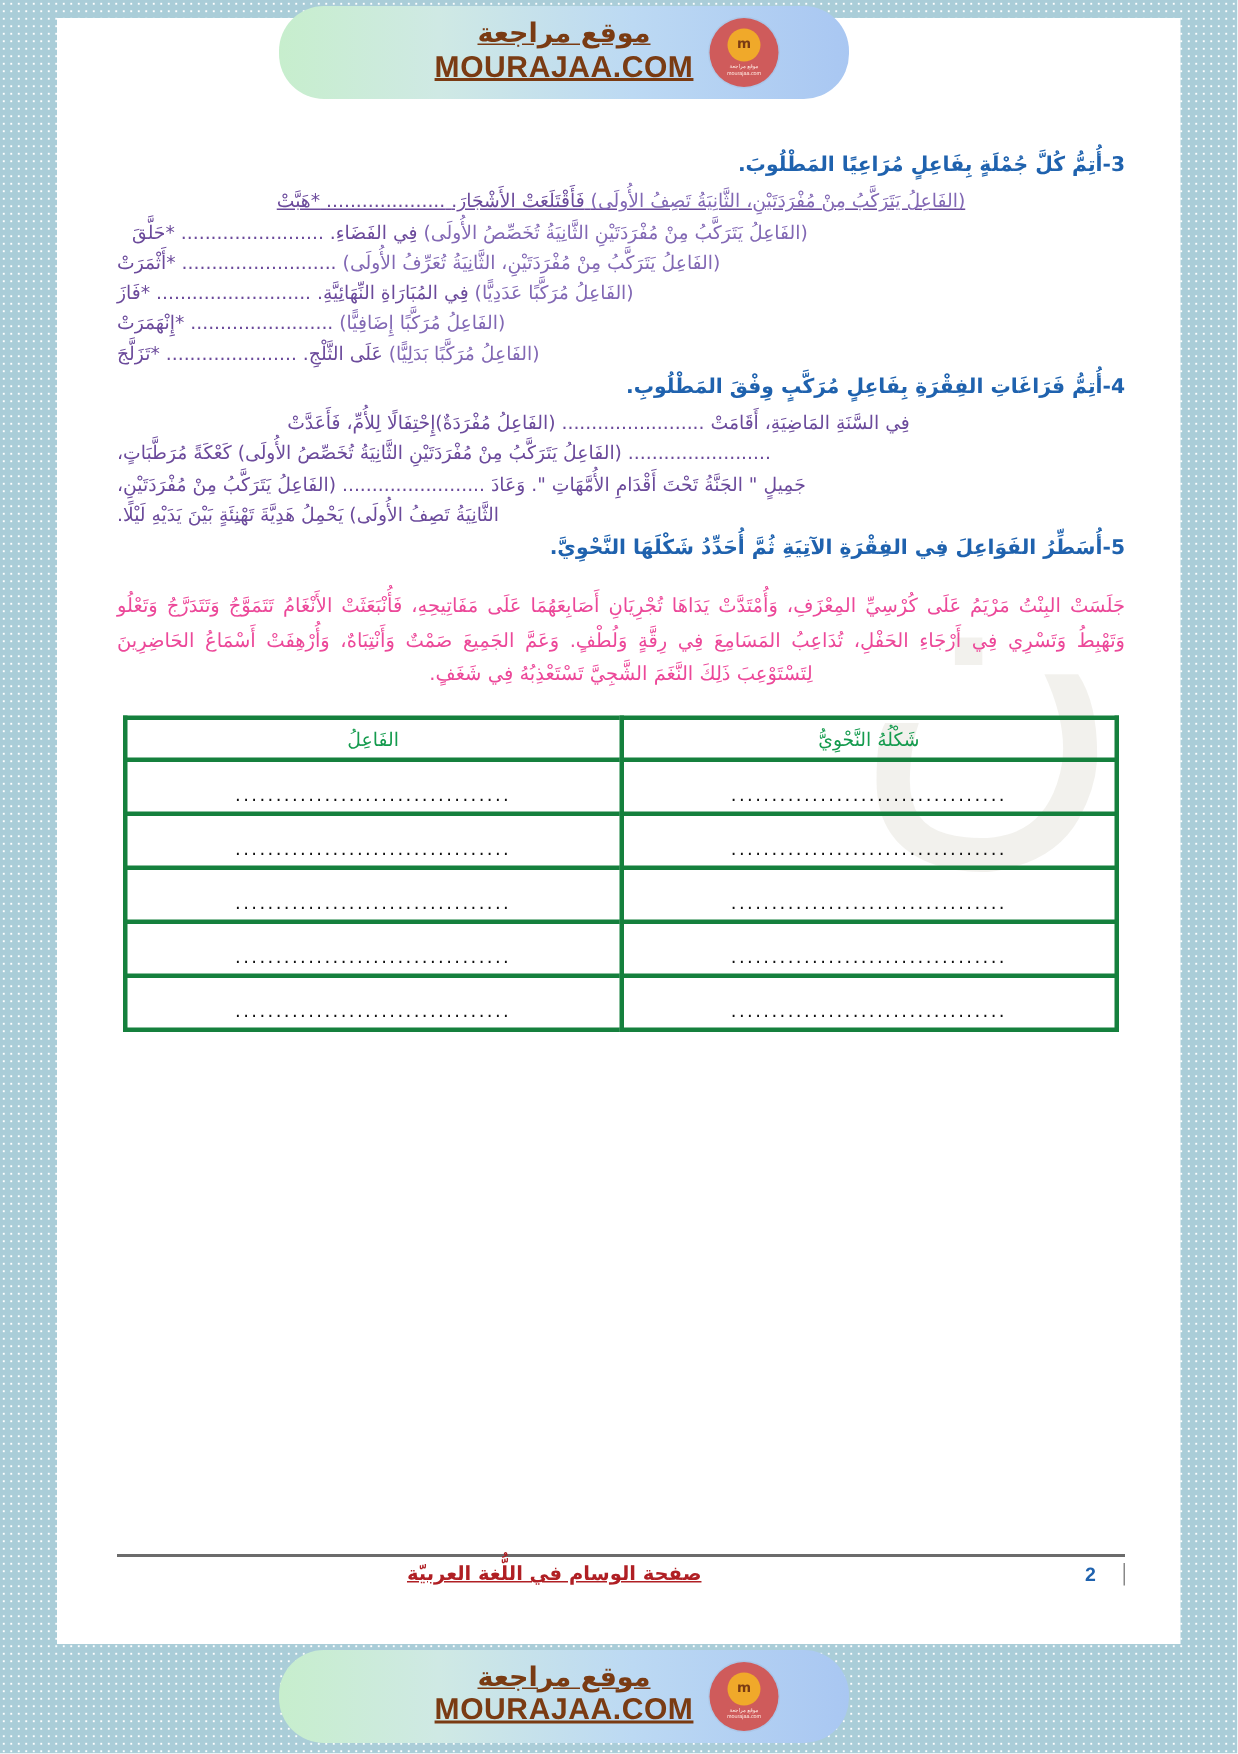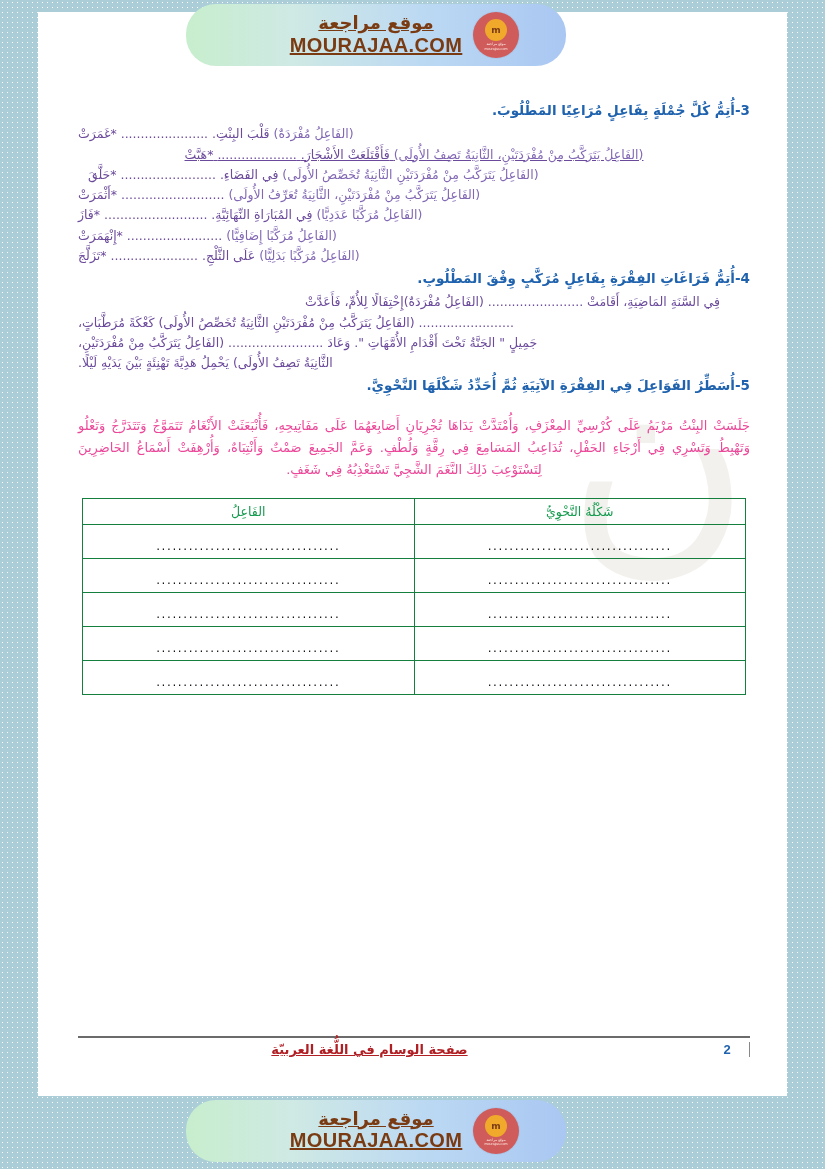--- a/index.html
+++ b/index.html
@@ -170,21 +170,21 @@
   .blk-5 { margin-top: 2px; }
 
   
   .answer-table {
     margin: 16px auto 0 auto;
     width: 664px;
     border-collapse: collapse;
     table-layout: fixed;
   }
   .answer-table td, .answer-table th {
-    border: 1px solid #15803d;
+    border: 3px solid #15803d;
     height: 33px;
     text-align: center;
     vertical-align: middle;
     padding: 0;
   }
   .answer-table th {
     height: 25px;
     color: #159b4e;
     font-size: 12.5px;
     font-weight: normal;
@@ -260,26 +260,20 @@
       <span>موقع مراجعة</span><br>
       <span>mourajaa.com</span>
     </div>
   </div>
 </div>
 
 <div class="content">
 
   <h2 class="ex-title">3-أُتِمُّ كُلَّ جُمْلَةٍ بِفَاعِلٍ مُرَاعِيًا المَطْلُوبَ.</h2>
 
-  <p class="ex-line" style="text-align:left; padding-right:120px;">
-    <span class="hint">(الفَاعِلُ مُفْرَدَةٌ)</span>
-    <span>قَلْبَ البِنْتِ.</span>
-    <span class="dots">......................</span>
-    <span>*غَمَرَتْ</span>
-  </p>
 
   <p class="ex-line" style="text-align:center;text-decoration:underline;">
     <span class="hint">(الفَاعِلُ يَتَرَكَّبُ مِنْ مُفْرَدَتَيْنِ، الثَّانِيَةُ تَصِفُ الأُولَى)</span>
     <span>فَأَقْتَلَعَتْ الأَشْجَارَ.</span>
     <span class="dots">....................</span>
     <span>*هَبَّتْ</span>
   </p>
 
   <p class="ex-line" style="text-align:left;margin-left:10px;">
     <span class="hint">(الفَاعِلُ يَتَرَكَّبُ مِنْ مُفْرَدَتَيْنِ الثَّانِيَةُ تُخَصِّصُ الأُولَى)</span>
@@ -309,21 +303,21 @@
 
   <p class="ex-line" style="text-align:left; padding-right:235px;">
     <span class="hint">(الفَاعِلُ مُرَكَّبًا بَدَلِيًّا)</span>
     <span>عَلَى الثَّلْجِ.</span>
     <span class="dots">......................</span>
     <span>*تَزَلَّجَ</span>
   </p>
 
   <h2 class="ex-title blk-4">4-أُتِمُّ فَرَاغَاتِ الفِقْرَةِ بِفَاعِلٍ مُرَكَّبٍ وِفْقَ المَطْلُوبِ.</h2>
 
-  <p class="ex-line" style="text-align:right; padding-right:30px;">فِي السَّنَةِ المَاضِيَةِ، أَقَامَتْ ........................ (الفَاعِلُ مُفْرَدَةٌ)إِحْتِفَالًا لِلأُمِّ، فَأَعَدَّتْ</p>
+  <p class="ex-line" style="text-align:center; padding-right:30px;">فِي السَّنَةِ المَاضِيَةِ، أَقَامَتْ ........................ (الفَاعِلُ مُفْرَدَةٌ)إِحْتِفَالًا لِلأُمِّ، فَأَعَدَّتْ</p>
   <p class="ex-line" style="text-align:left;">........................ (الفَاعِلُ يَتَرَكَّبُ مِنْ مُفْرَدَتَيْنِ الثَّانِيَةُ تُخَصِّصُ الأُولَى) كَعْكَةً مُرَطَّبَاتٍ،</p>
   <p class="ex-line" style="text-align:left;">جَمِيلٍ " الجَنَّةُ تَحْتَ أَقْدَامِ الأُمَّهَاتِ ". وَعَادَ ........................ (الفَاعِلُ يَتَرَكَّبُ مِنْ مُفْرَدَتَيْنِ،</p>
   <p class="ex-line" style="text-align:left; padding-right:240px;">الثَّانِيَةُ تَصِفُ الأُولَى)  يَحْمِلُ هَدِيَّةَ تَهْنِئَةٍ بَيْنَ يَدَيْهِ لَيْلًا.</p>
 
   <h2 class="ex-title blk-5">5-أُسَطِّرُ الفَوَاعِلَ فِي الفِقْرَةِ الآتِيَةِ ثُمَّ أُحَدِّدُ شَكْلَهَا النَّحْوِيَّ.</h2>
 
   <p class="para">جَلَسَتْ البِنْتُ مَرْيَمُ عَلَى كُرْسِيِّ المِعْزَفِ، وَأُمْتَدَّتْ يَدَاهَا تُجْرِيَانِ أَصَابِعَهُمَا عَلَى مَفَاتِيحِهِ، فَأُنْبَعَثَتْ الأَنْغَامُ تَتَمَوَّجُ وَتَتَدَرَّجُ وَتَعْلُو وَتَهْبِطُ وَتَسْرِي فِي أَرْجَاءِ الحَفْلِ، تُدَاعِبُ المَسَامِعَ فِي رِقَّةٍ وَلُطْفٍ. وَعَمَّ الجَمِيعَ صَمْتٌ وَأَنْتِبَاهٌ،  وَأُرْهِفَتْ أَسْمَاعُ الحَاضِرِينَ لِتَسْتَوْعِبَ ذَلِكَ النَّغَمَ الشَّجِيَّ تَسْتَعْذِبُهُ فِي شَغَفٍ.</p>
 
   <table class="answer-table">
     <thead>

